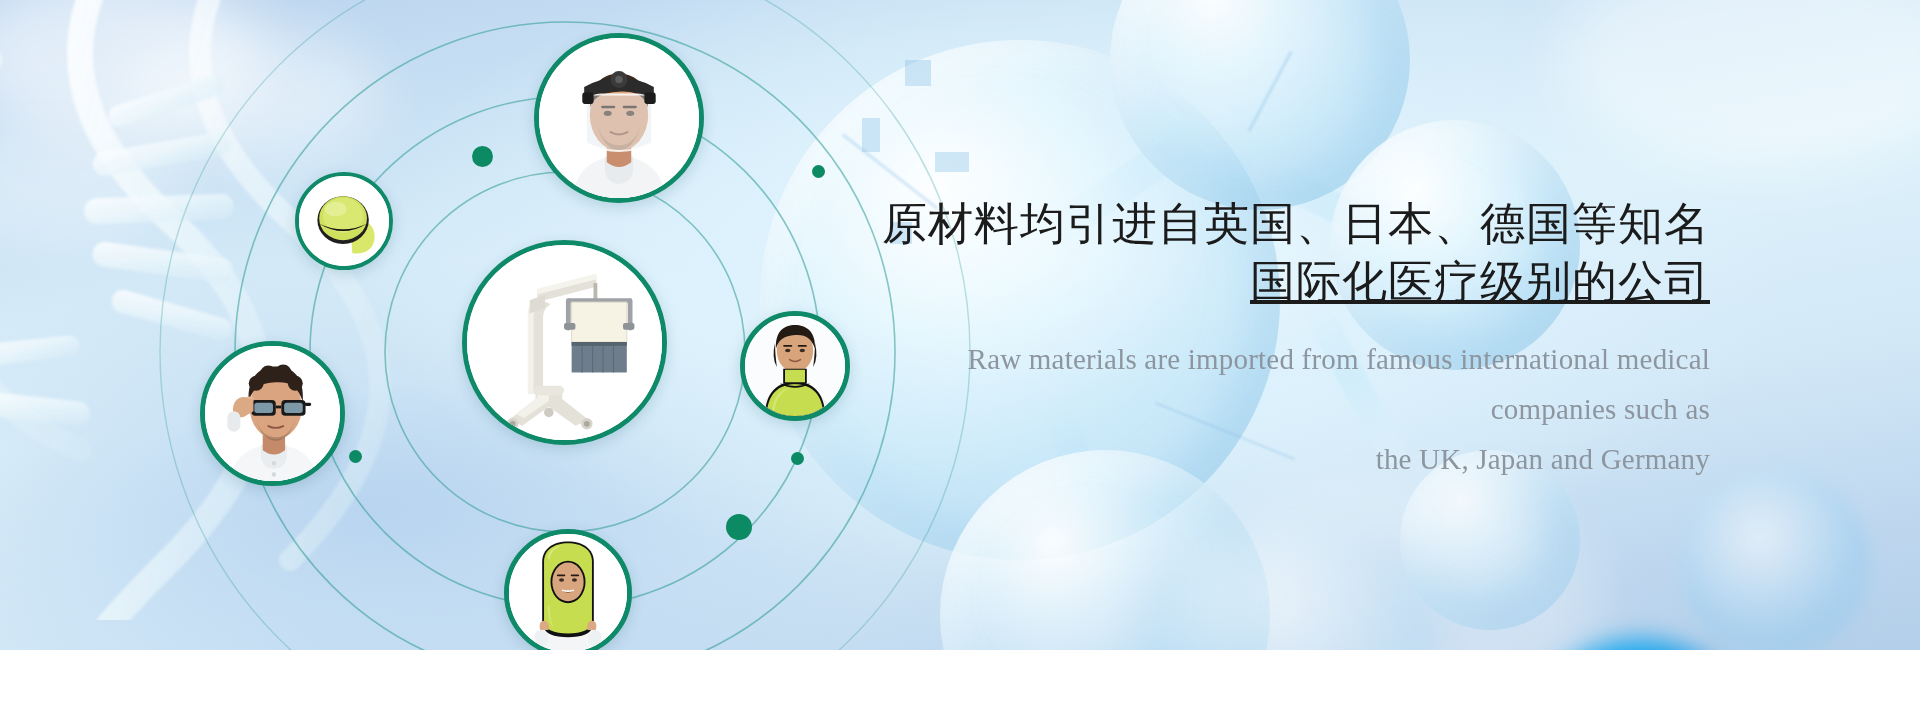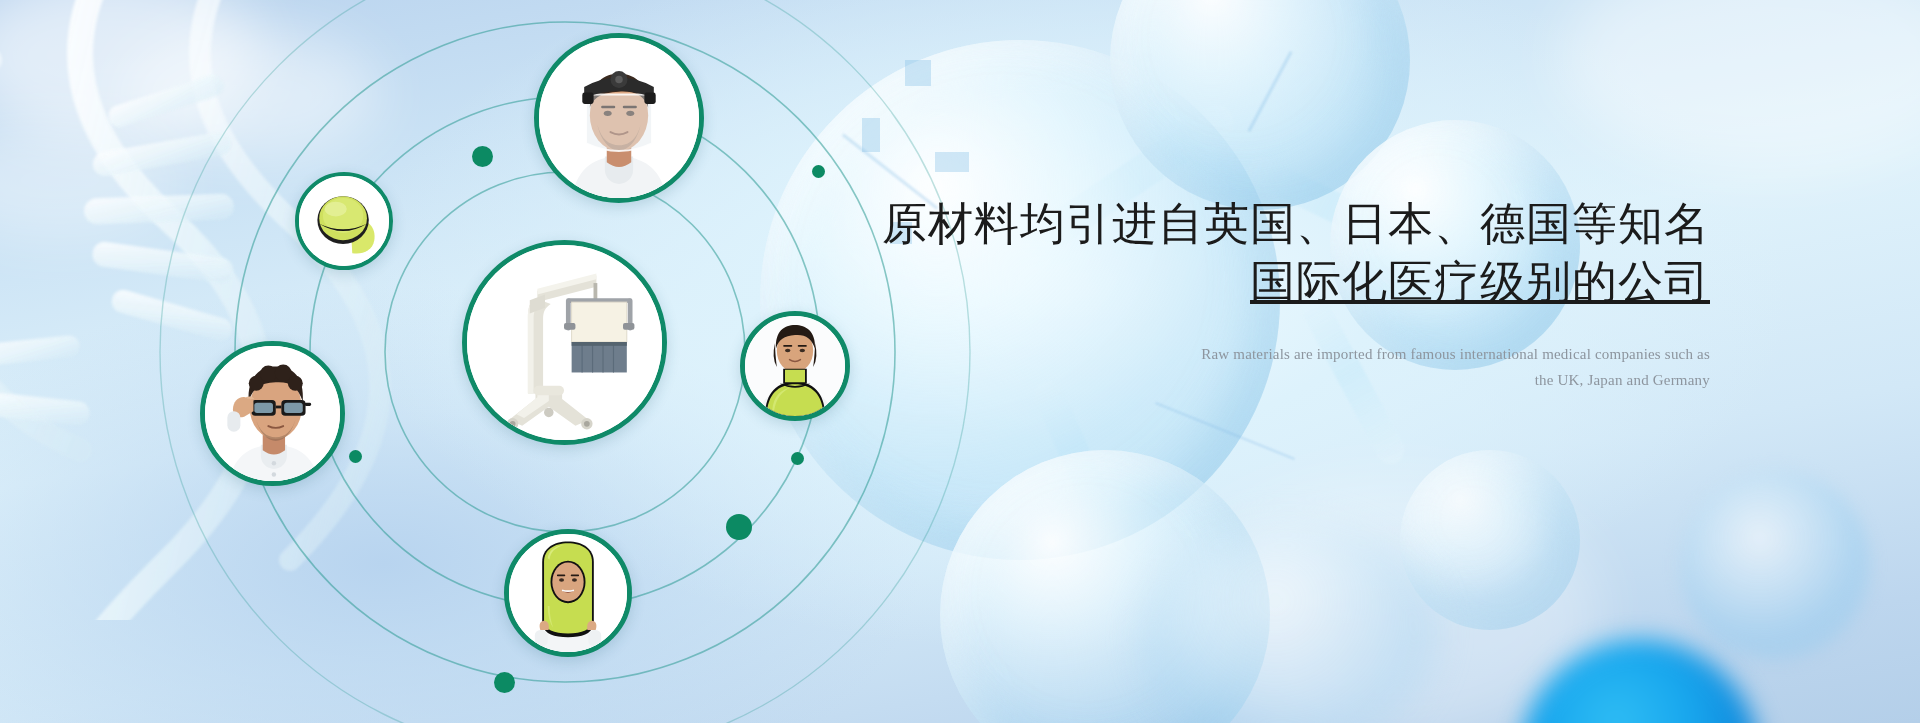--- a/index.html
+++ b/index.html
@@ -3,21 +3,21 @@
 <meta charset="utf-8">
 <style>
   html,body{margin:0;padding:0;background:#fff;}
   body{
     font-family:"Liberation Sans","DejaVu Sans",sans-serif;
     -webkit-font-smoothing:antialiased;
   }
   .banner{
     position:relative;
     width:1920px;
-    height:723px;
+    height:650px;
     overflow:hidden;
     background:#cfe4f6;
   }
 
   
   .bg-base{
     position:absolute; inset:0;
     background:
       radial-gradient(ellipse 52% 70% at 56% 40%, #f2fbff 0%, #ddf2fc 30%, rgba(200,231,247,0) 72%),
       radial-gradient(ellipse 40% 55% at 20% 78%, #b8d4ef 0%, rgba(184,212,239,0) 70%),
@@ -136,23 +136,23 @@
     font-size:45px;
     line-height:1.28;
     color:#1b1b1b;
     letter-spacing:1px;
     font-weight:400;
     margin:0;
     white-space:nowrap;
   }
   .headline .l2{display:block;text-decoration:underline;}
   .sub{
-    margin-top:32px;
+    margin-top:25px;
     font-family:"Liberation Serif","DejaVu Serif",serif;
-    font-size:15px;
+    font-size:29px;
     line-height:1.72;
     color:#8d959e;
     letter-spacing:.2px;
   }
   .sub .s2{display:block;text-align:right;}
 </style>
 </head>
 <body>
 
 <div class="banner">

